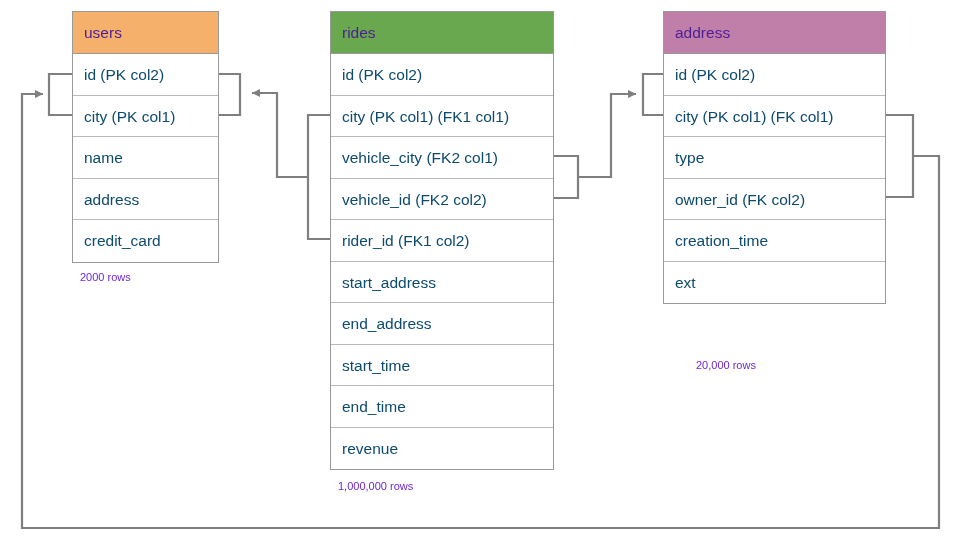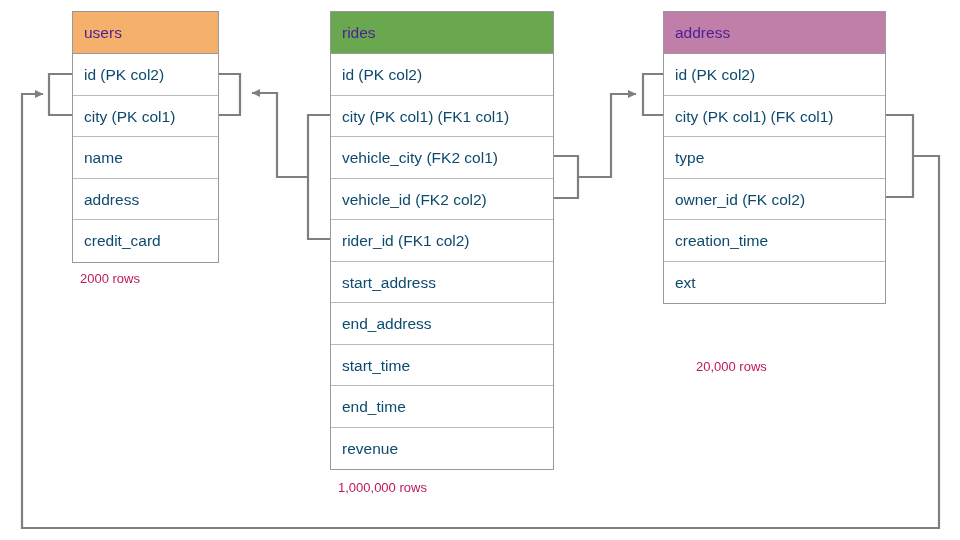--- a/index.html
+++ b/index.html
@@ -50,22 +50,22 @@
     color: #0c4a6e;
     border-bottom: 1px solid #bbbbbb;
     white-space: nowrap;
     overflow: hidden;
   }
   .table-row.last {
     border-bottom: none;
   }
   .row-caption {
     position: absolute;
-    font-size: 13px;
-    color: #be185d;
+    font-size: 11px;
+    color: #6d28d9;
     white-space: nowrap;
     z-index: 2;
   }
 </style>
 </head>
 <body>
 
 <div id="canvas">
 
   <svg id="connectors" viewBox="0 0 960 540" width="960" height="540">

